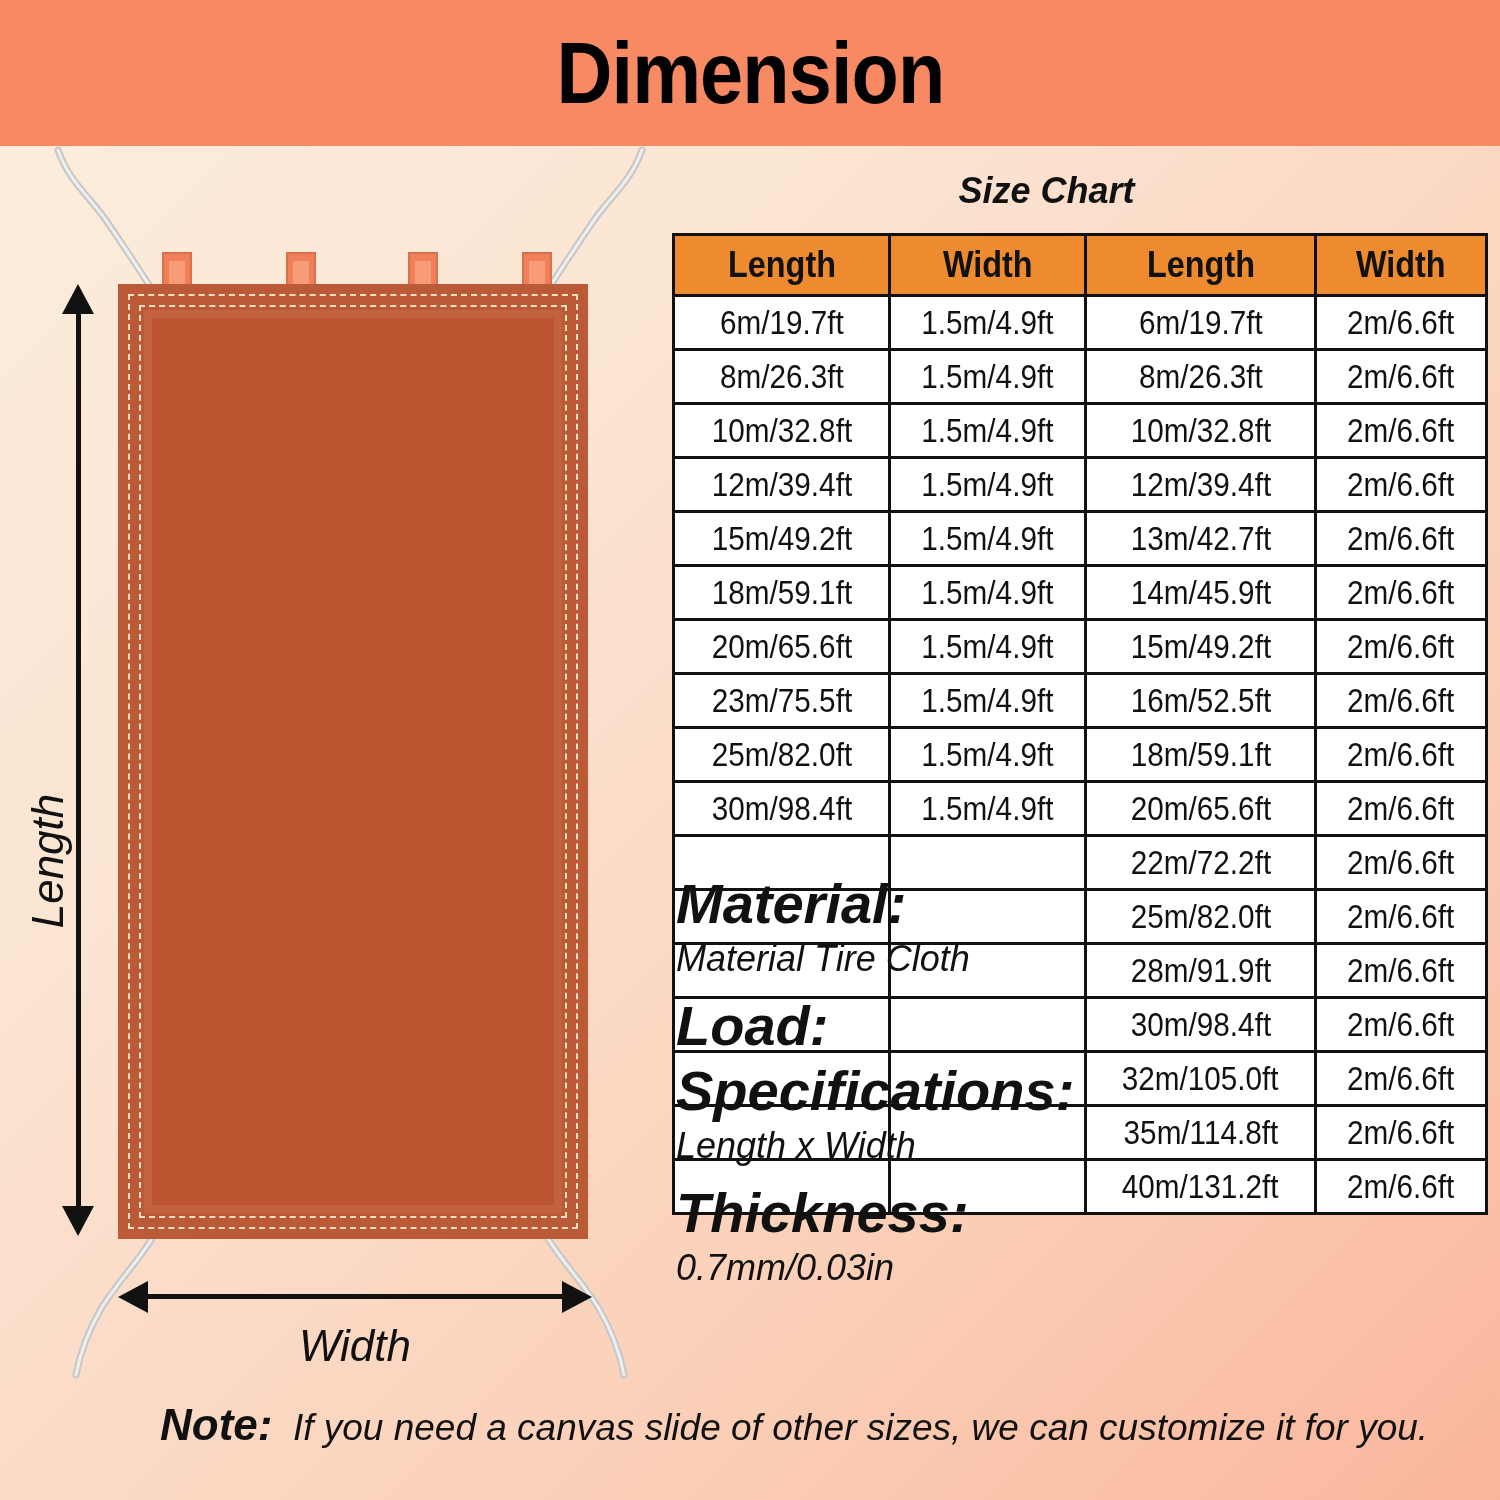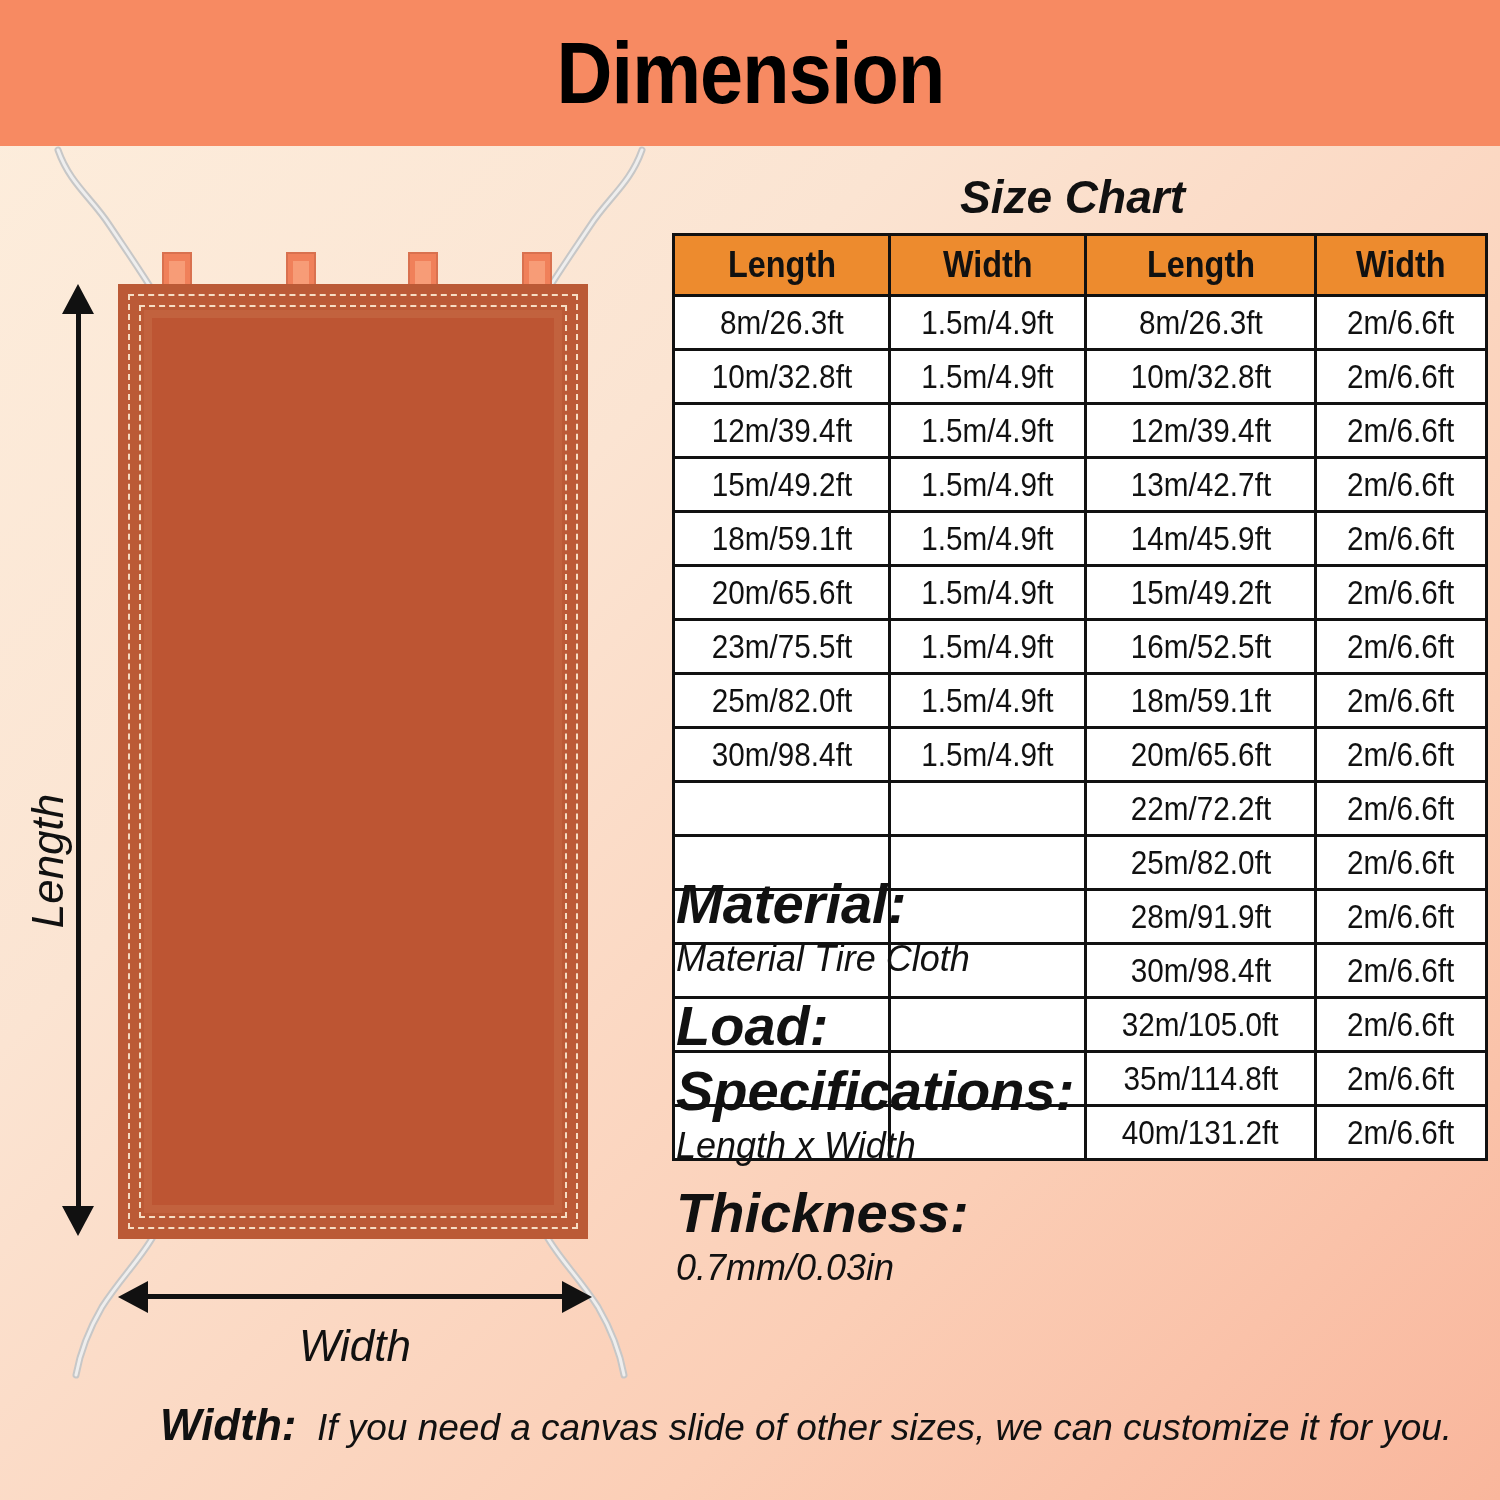--- a/index.html
+++ b/index.html
@@ -97,23 +97,23 @@
     border-top:16px solid transparent;border-bottom:16px solid transparent;
     border-left:30px solid #111;
   }
   #width-label{
     position:absolute;left:195px;top:1175px;width:320px;text-align:center;
     font-size:44px;font-style:italic;color:#111;
   }
 
   
   #chart-title{
-    position:absolute;left:666px;top:170px;width:813px;
+    position:absolute;left:640px;top:170px;width:813px;
     text-align:center;
-    font-size:46px;font-weight:bold;font-style:italic;color:#111;
+    font-size:36px;font-weight:bold;font-style:italic;color:#111;
   }
   #size-table{
     position:absolute;left:672px;top:233px;
     border-collapse:collapse;
     table-layout:fixed;
   }
   #size-table th,#size-table td{
     border:3px solid #111;
     font-size:33px;
     text-align:center;
@@ -226,20 +226,26 @@
     <thead>
       <tr>
         <th><span>Length</span></th>
         <th><span>Width</span></th>
         <th><span>Length</span></th>
         <th><span>Width</span></th>
       </tr>
     </thead>
     <tbody id="size-table-body">
         <tr>
+          <td><span>6m/19.7ft</span></td>
+          <td><span>1.5m/4.9ft</span></td>
+          <td><span>6m/19.7ft</span></td>
+          <td><span>2m/6.6ft</span></td>
+        </tr>
+        <tr>
           <td><span>8m/26.3ft</span></td>
           <td><span>1.5m/4.9ft</span></td>
           <td><span>8m/26.3ft</span></td>
           <td><span>2m/6.6ft</span></td>
         </tr>
         <tr>
           <td><span>10m/32.8ft</span></td>
           <td><span>1.5m/4.9ft</span></td>
           <td><span>10m/32.8ft</span></td>
           <td><span>2m/6.6ft</span></td>
@@ -335,17 +341,17 @@
       <div class="spec-label">Material:</div>
       <div class="spec-value">Material Tire Cloth</div>
       <div class="spec-label">Load:</div>
       <div class="spec-label">Specifications:</div>
       <div class="spec-value">Length x Width</div>
       <div class="spec-label">Thickness:</div>
       <div class="spec-value">0.7mm/0.03in</div>
     </div>
 
   <div id="note">
-    <span id="note-label">Width:</span>
+    <span id="note-label">Note:</span>
     <span id="note-text">If you need a canvas slide of other sizes, we can customize it for you.</span>
   </div>
 
 </div>
 
 </body></html>

